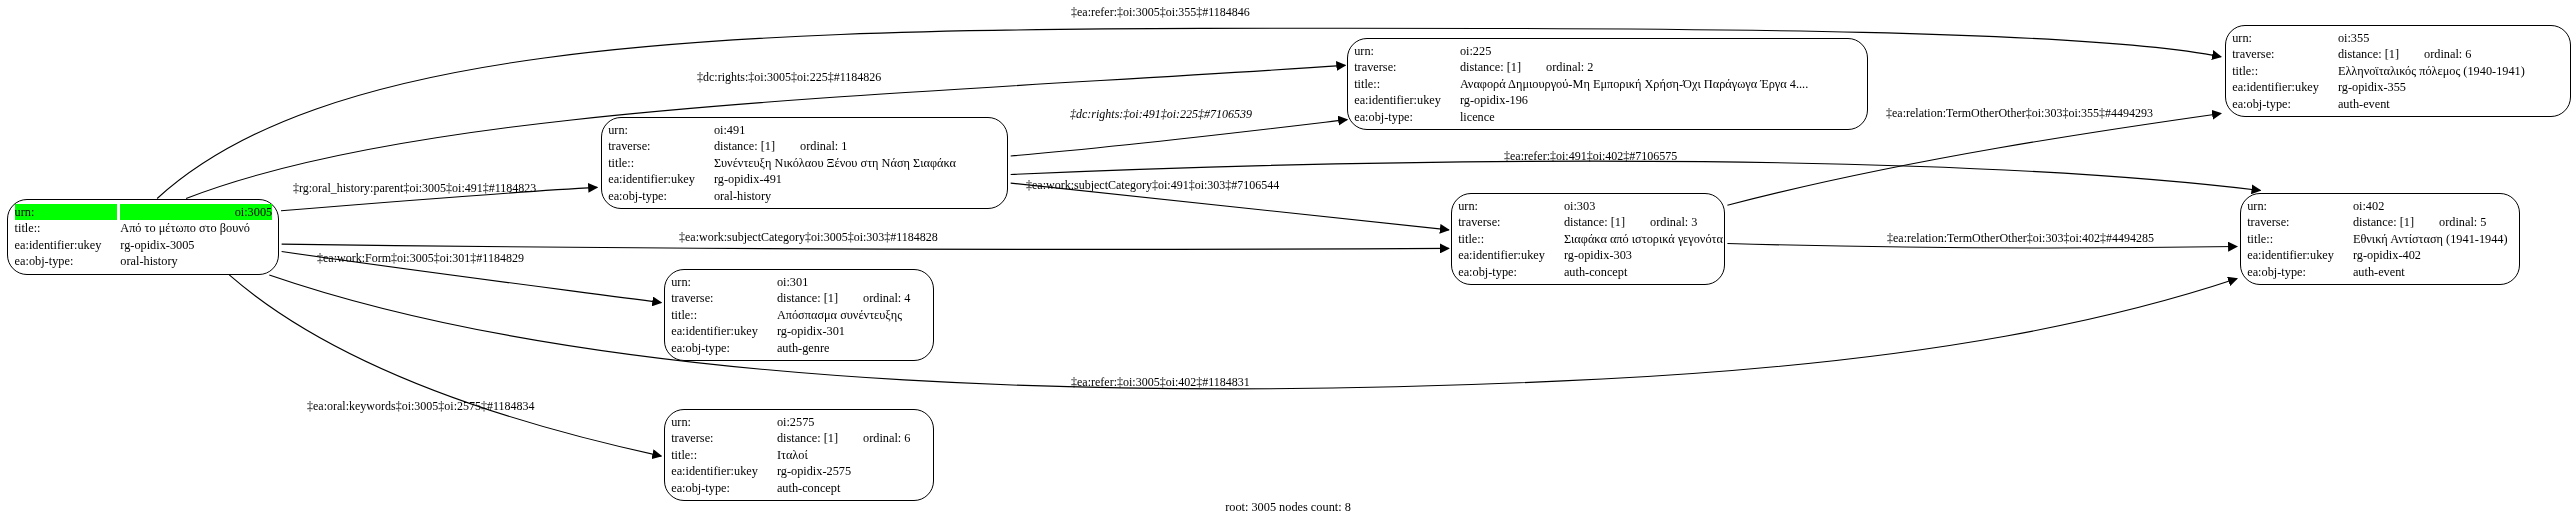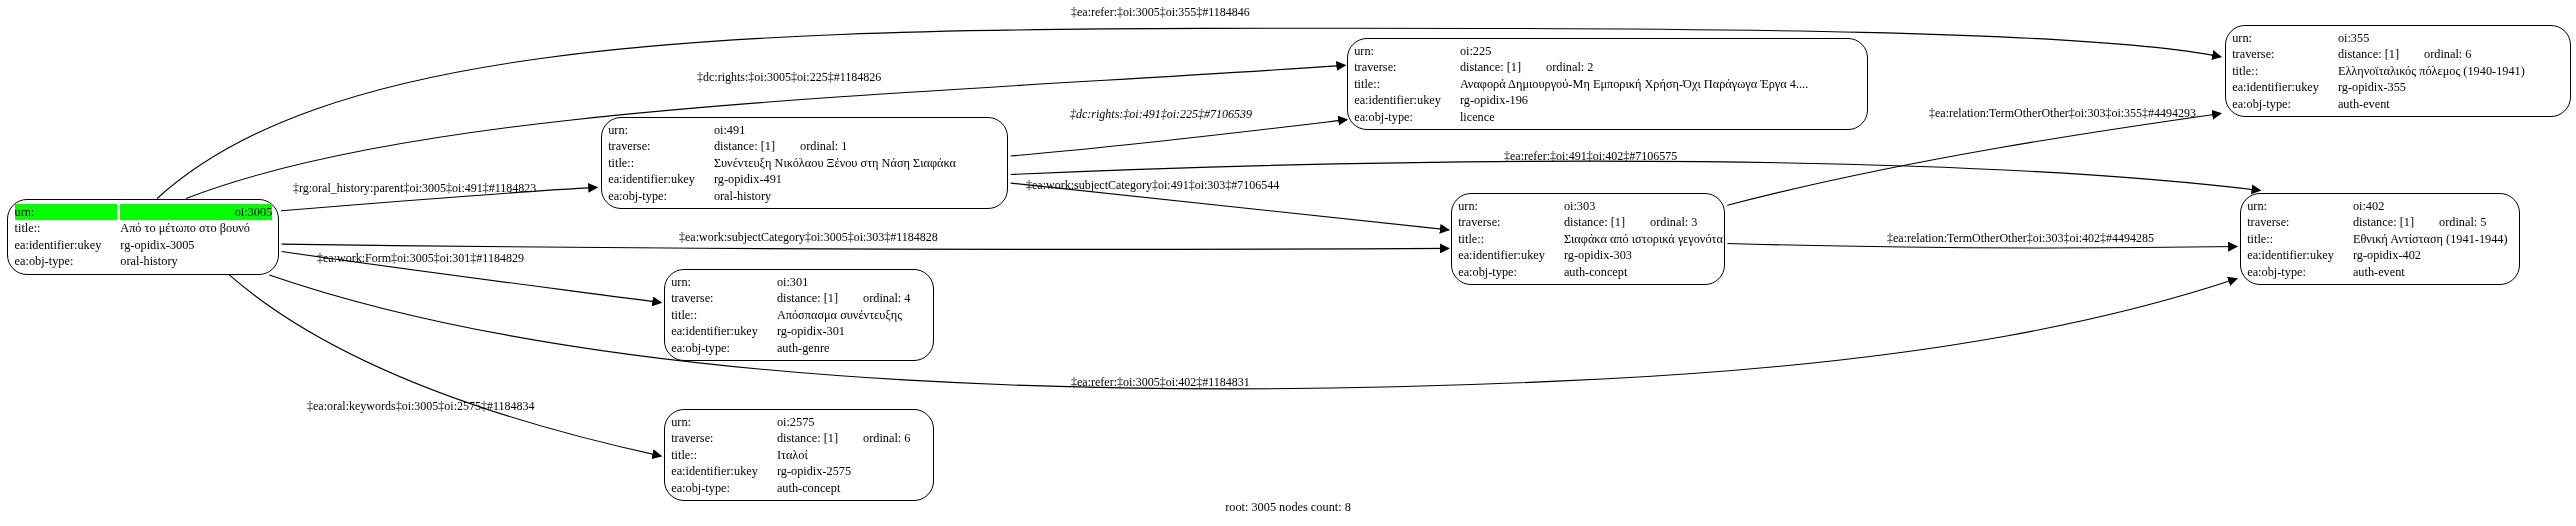--- a/index.html
+++ b/index.html
@@ -30,21 +30,21 @@
   .n303{left:1451px;top:193px;width:274px;}
   .n301{left:664px;top:269px;width:270px;}
   .n2575{left:664px;top:409px;width:270px;}
   .n355{left:2225px;top:25px;width:346px;}
   .n402{left:2240px;top:193px;width:280px;}
 
   
   .e1{left:1071px;top:5px;}
   .e2{left:697px;top:70px;}
   .e3{left:1070px;top:107px;font-style:italic;}
-  .e4{left:1886px;top:106px;margin-left:43px;}
+  .e4{left:1886px;top:106px;}
   .e5{left:1504px;top:149px;}
   .e6{left:293px;top:181px;}
   .e7{left:1026px;top:178px;}
   .e8{left:666px;top:230px;margin-left:13px;}
   .e9{left:317px;top:251px;text-align:center;}
   .e10{left:1887px;top:231px;}
   .e11{left:1071px;top:375px;}
   .e12{left:307px;top:399px;}
 </style>
 </head>

